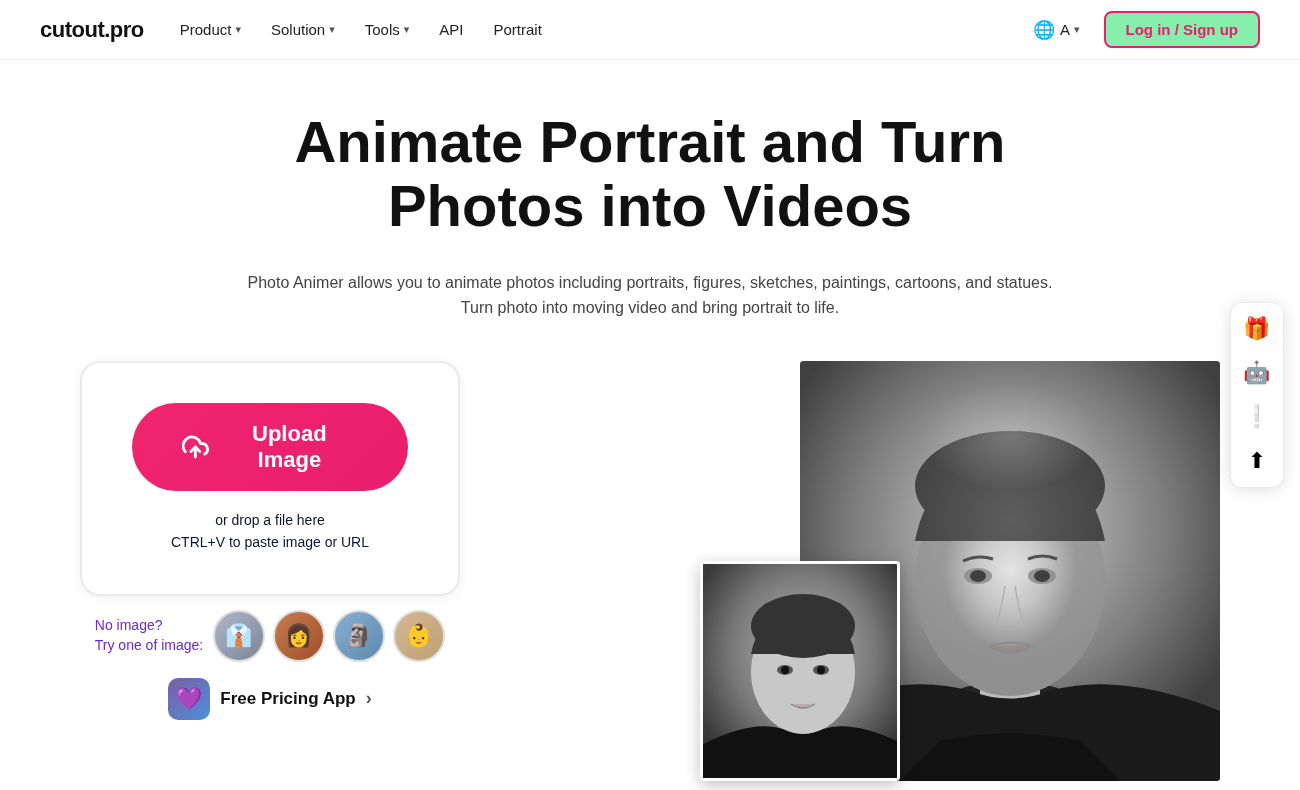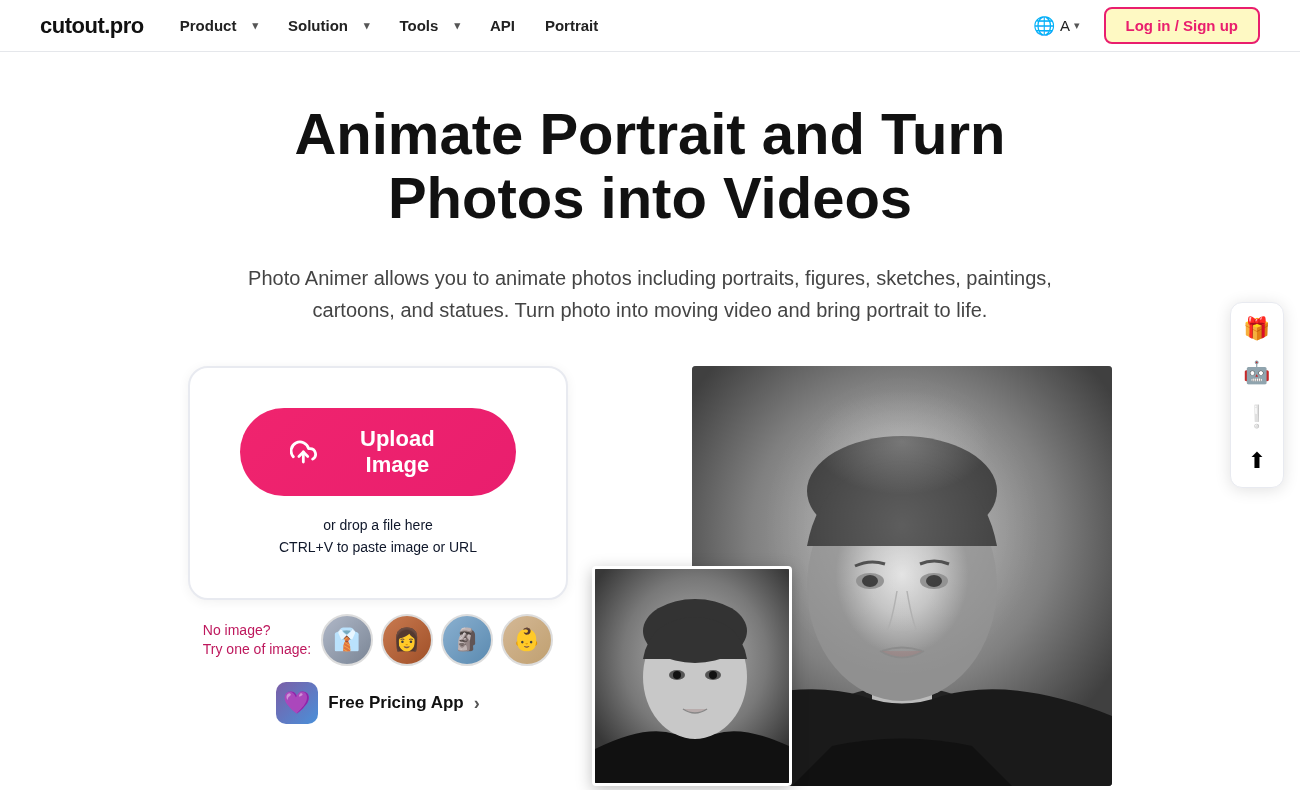--- a/index.html
+++ b/index.html
@@ -1,58 +1,58 @@
 <!DOCTYPE html>
 <html><head>
   <meta charset="utf-8">
   <style>
     * { margin: 0; padding: 0; box-sizing: border-box; }
     body { font-family: -apple-system, BlinkMacSystemFont, 'Segoe UI', sans-serif; background: #fff; width: 1300px; height: 790px; overflow: hidden; }
 
     
     .navbar {
       display: flex; align-items: center; justify-content: space-between;
-      padding: 0 40px; height: 52px; border-bottom: 1px solid #e5e7eb;
+      padding: 0 40px; height: 60px; border-bottom: 1px solid #e5e7eb;
       position: relative; z-index: 10;
     }
     .navbar-left { display: flex; align-items: center; gap: 36px; }
     .logo { font-size: 22px; font-weight: 700; color: #111; letter-spacing: -0.5px; }
     .nav-items { display: flex; align-items: center; gap: 30px; }
     .nav-item {
-      font-size: 15px; color: #222; cursor: pointer; display: flex; align-items: center; gap: 16px; font-weight: bold;
+      font-size: 15px; color: #222; cursor: pointer; display: flex; align-items: center; gap: 4px;
     }
     .chevron { font-size: 11px; color: #555; }
     .navbar-right { display: flex; align-items: center; gap: 16px; }
     .lang-btn {
       display: flex; align-items: center; gap: 4px; cursor: pointer;
       font-size: 15px; color: #222; padding: 4px 8px; border-radius: 6px;
     }
     .lang-icon { font-size: 18px; }
     .login-btn {
-      border: 2px solid #e91e6e; color: #e91e6e; background: #fef9c3;
+      border: 2px solid #e91e6e; color: #e91e6e; background: #86efac;
       padding: 8px 20px; border-radius: 8px; font-size: 15px; font-weight: 600;
       cursor: pointer; white-space: nowrap;
     }
 
     
     .main { display: flex; flex-direction: column; align-items: center; padding-top: 50px; position: relative; }
 
     .hero-title {
       font-size: 58px; font-weight: 900; text-align: center; color: #111;
       line-height: 1.1; max-width: 900px; margin-bottom: 32px;
     }
     .hero-subtitle {
-      font-size: 20px; color: #444; text-align: center; max-width: 820px;
+      font-size: 16px; color: #444; text-align: center; max-width: 820px;
       line-height: 1.6; margin-bottom: 40px;
     }
 
     
     .content-row {
-      display: flex; align-items: flex-start; justify-content: center;
-      gap: 24px; width: 100%; padding: 0 100px;
+      display: flex; align-items: flex-start; justify-content: space-between;
+      gap: 24px; width: 100%; padding: 0 80px;
     }
 
     .upload-section { display: flex; flex-direction: column; align-items: center; }
 
     .upload-box {
       background: #fff; border: 2px solid #e8eaf0; border-radius: 20px;
       padding: 40px 50px; display: flex; flex-direction: column; align-items: center;
       gap: 18px; width: 380px; box-shadow: 0 2px 12px rgba(0,0,0,0.06);
     }
     .upload-btn {
@@ -191,21 +191,21 @@
           </svg>
           <span>Upload Image</span>
         </button>
         <div class="drop-text">
           <div>or drop a file here</div>
           <div>CTRL+V to paste image or URL</div>
         </div>
       </div>
 
       <div class="sample-row">
-        <div style="font-size:14px;color:#be185d;line-height:1.4;">
+        <div style="font-size:14px;color:#6d28d9;line-height:1.4;">
           <div>No image?</div>
           <div>Try one of image:</div>
         </div>
         <div class="sample-thumbs">
           <div class="sample-thumb thumb-1">👔</div>
           <div class="sample-thumb thumb-2">👩</div>
           <div class="sample-thumb thumb-3">🗿</div>
           <div class="sample-thumb thumb-4">👶</div>
         </div>
       </div>

